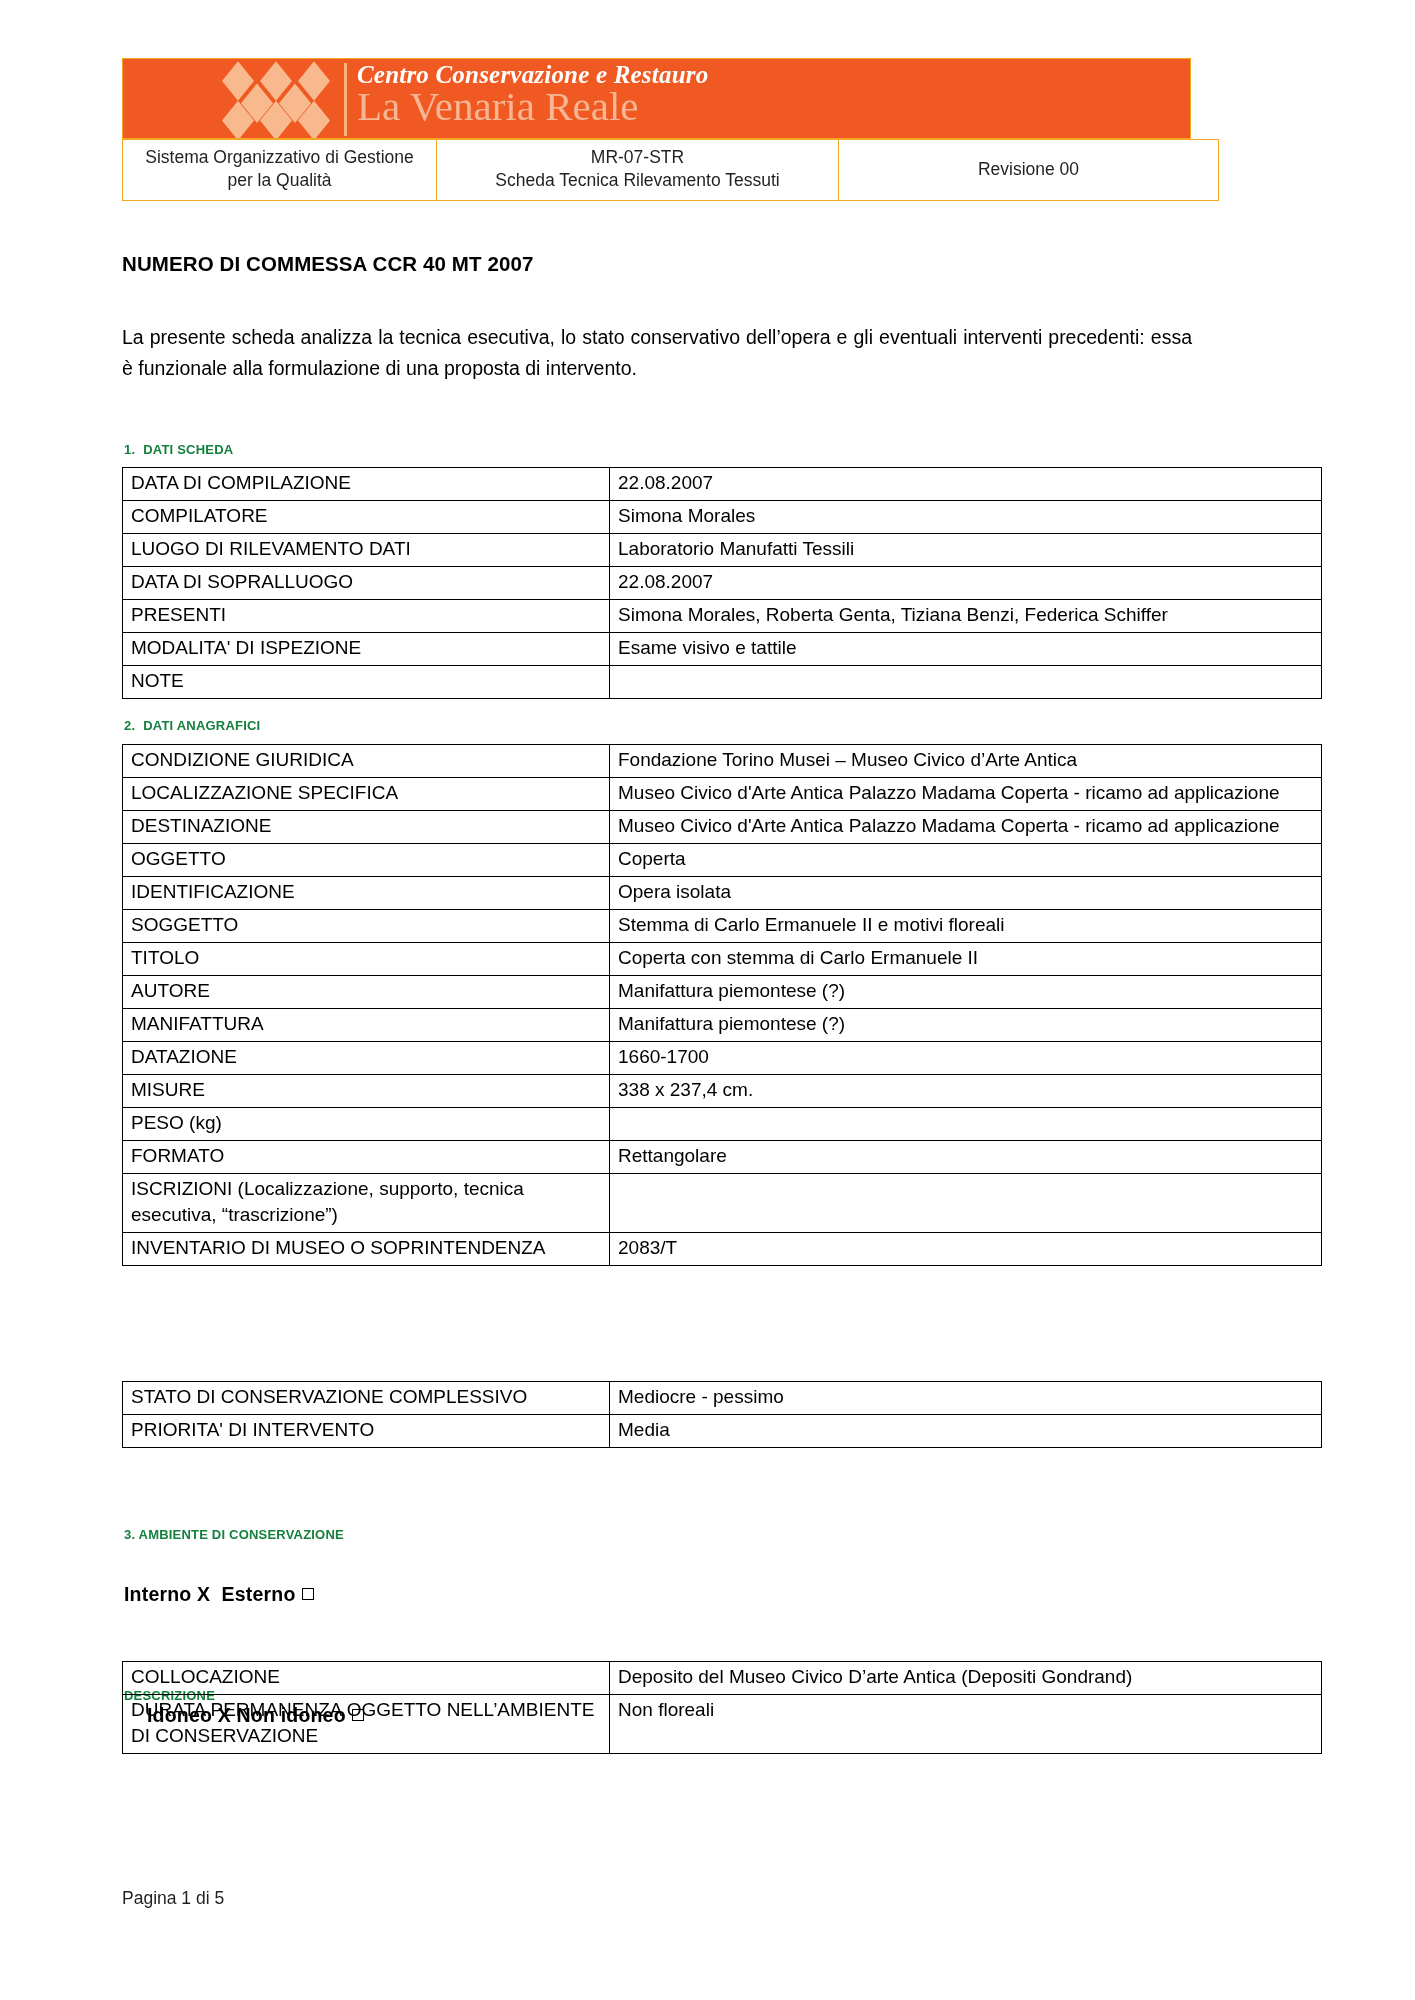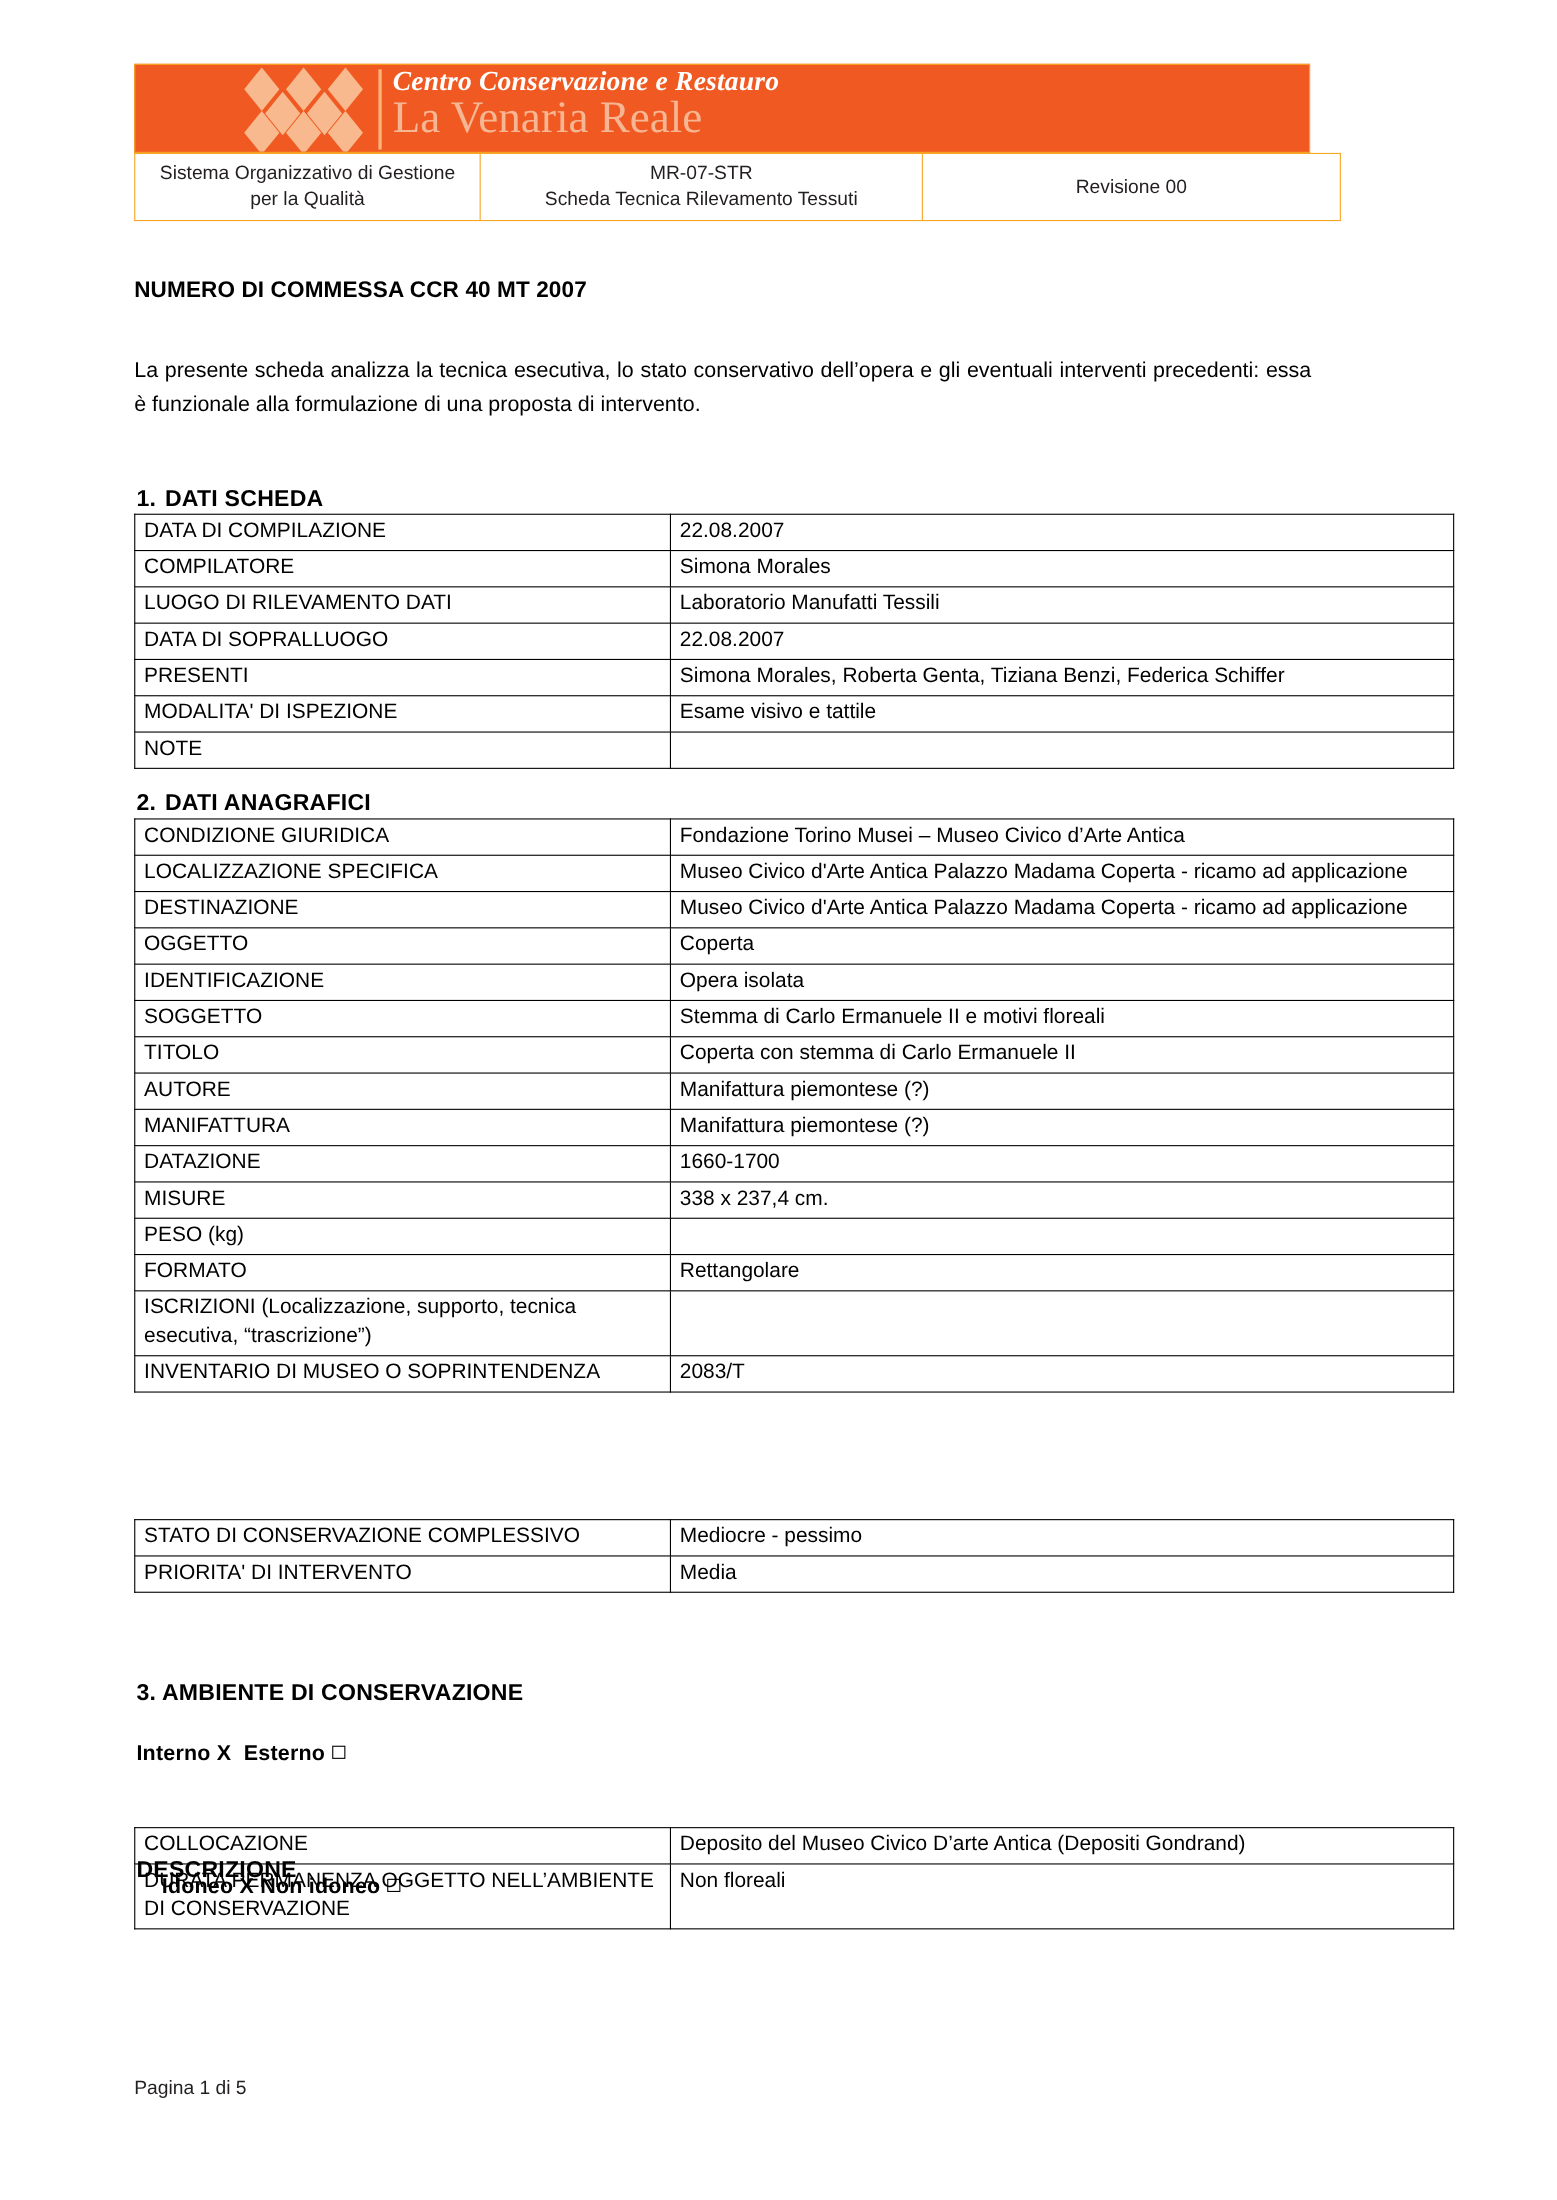--- a/index.html
+++ b/index.html
@@ -109,23 +109,23 @@
     width: 1070px;
     font-size: 19.5px;
     line-height: 31px;
     text-align: justify;
   }
 
   
   .sec-head {
     position: absolute;
     left: 124px;
-    font-size: 21px;
+    font-size: 13px;
     font-weight: bold;
-    color: #000000;
+    color: #15803d;
     letter-spacing: 0.2px;
   }
   .sec-head .num { margin-right: 8px; }
 
   
   table.data {
     position: absolute;
     border-collapse: collapse;
     table-layout: fixed;
     width: 1165px;

